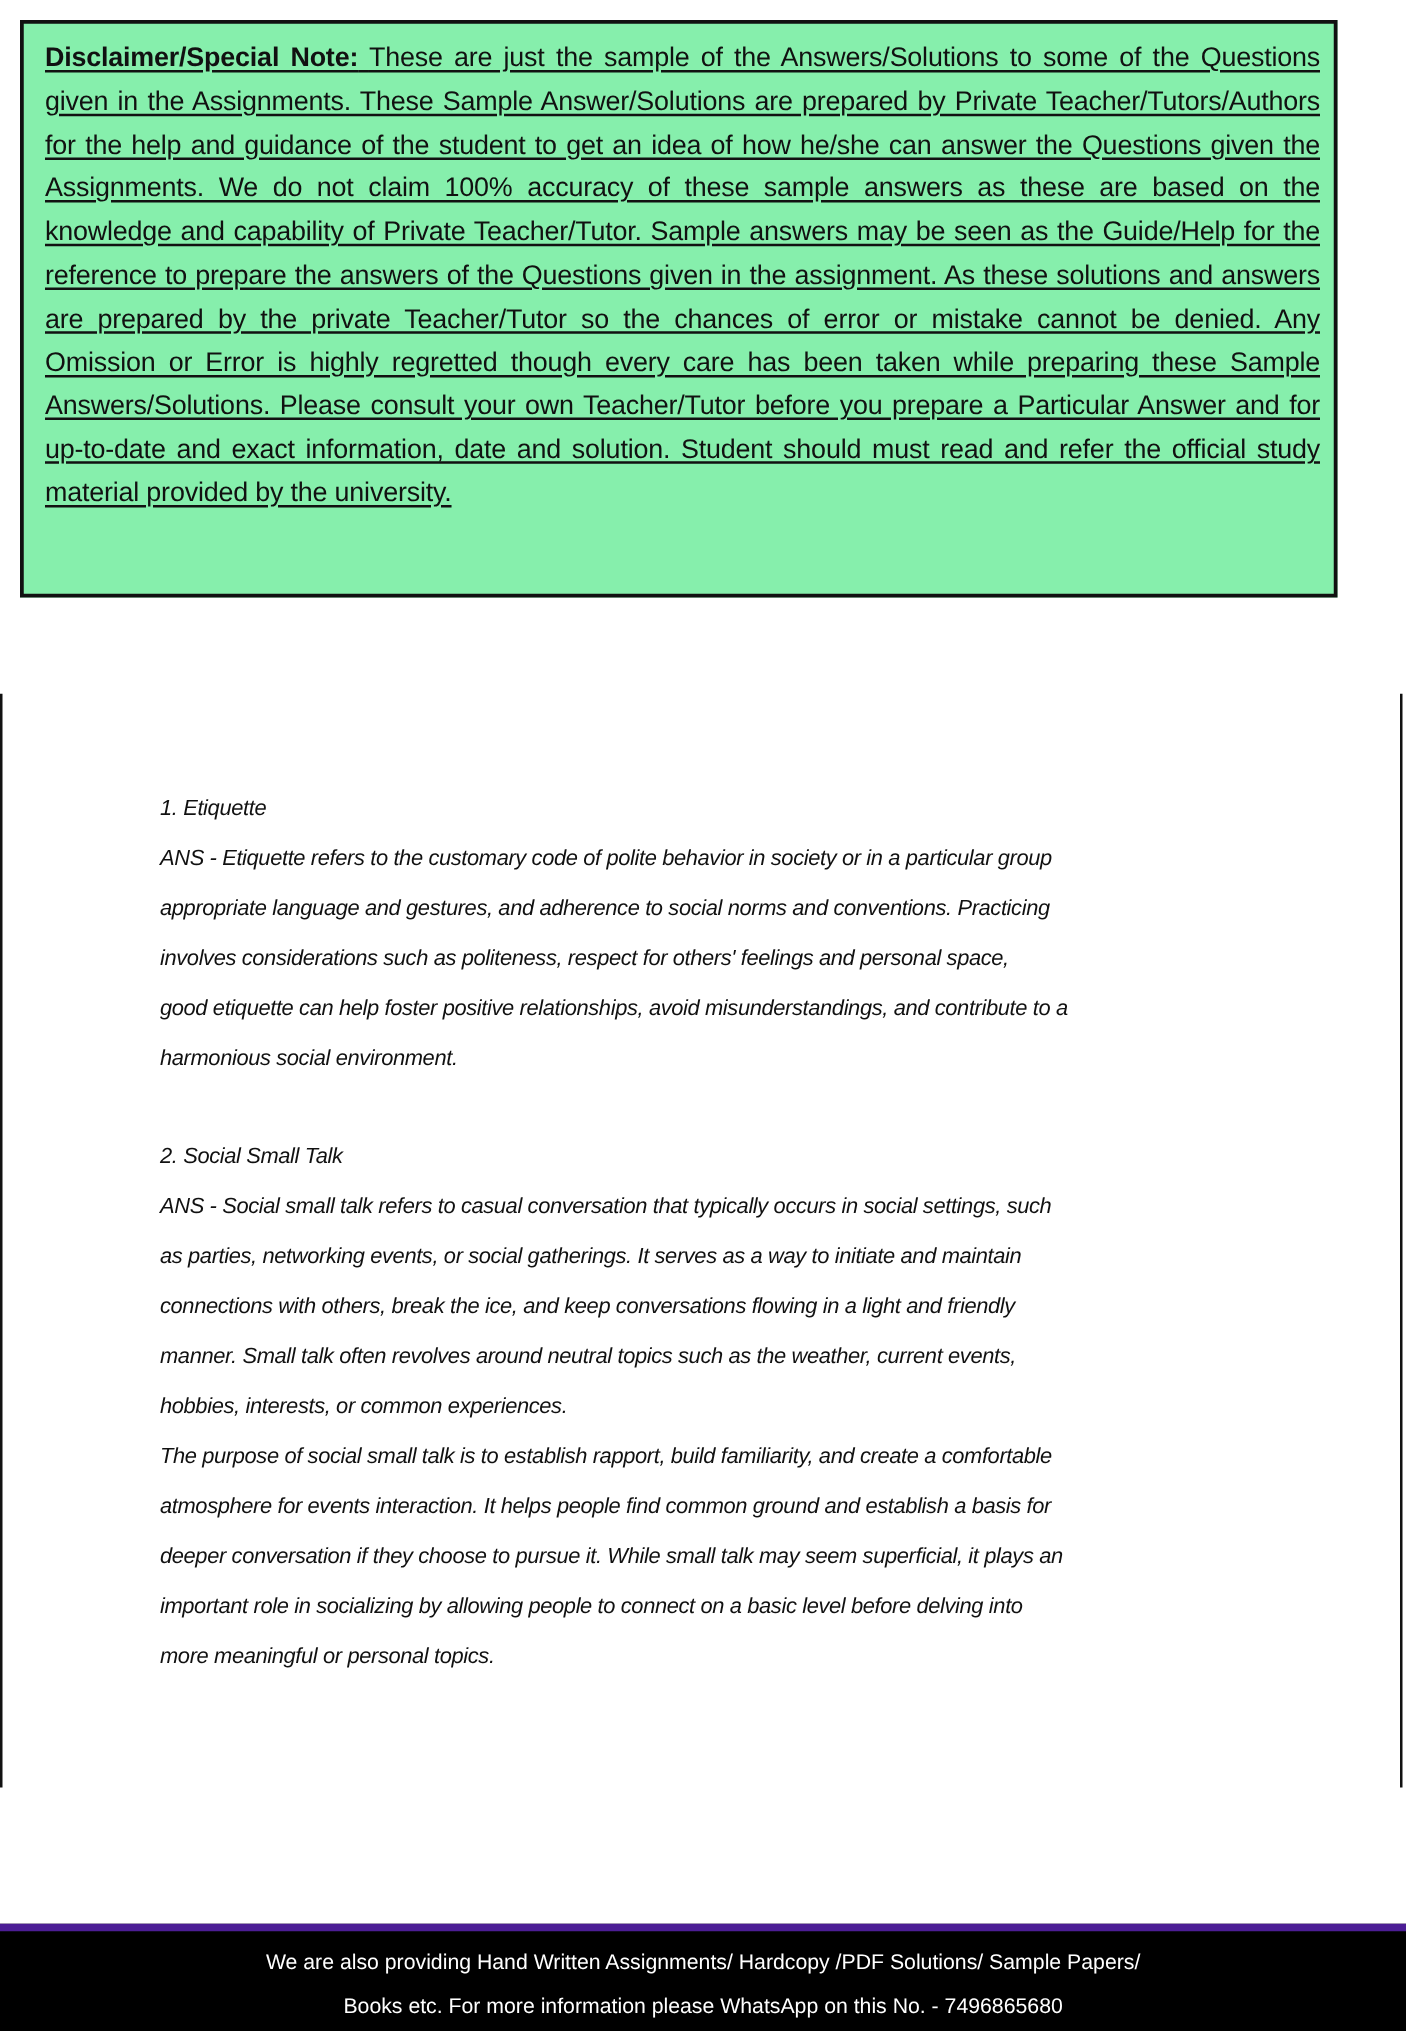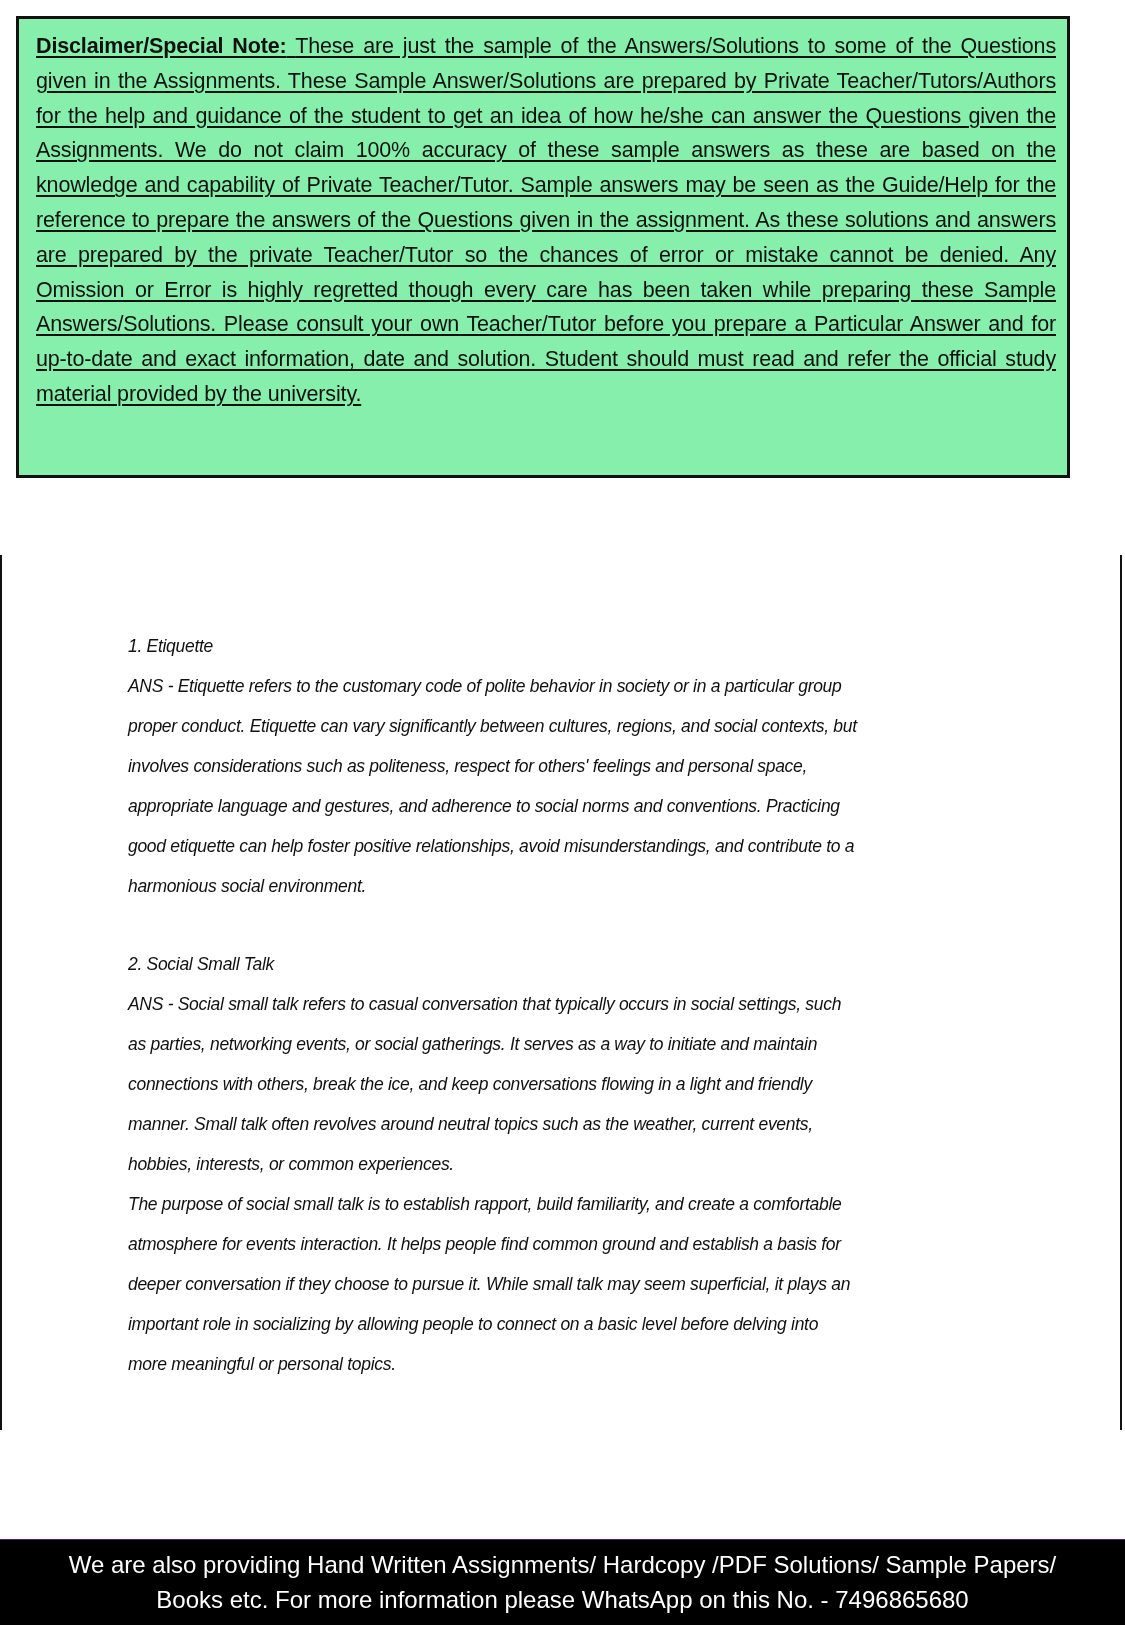--- a/index.html
+++ b/index.html
@@ -79,46 +79,45 @@
     .answers .spacer {
       height: 38px;
     }
     .footer-band {
       position: absolute;
       left: 0;
       top: 1539px;
       width: 1125px;
       height: 86px;
       background: #000;
-      border-top: 1px solid #4c1d95;
+      border-top: 6px solid #4c1d95;
       color: #fff;
       font-family: "Liberation Sans", sans-serif;
-      font-size: 24px;
+      font-size: 17px;
       line-height: 35px;
       text-align: center;
       padding-top: 7px;
       box-sizing: border-box;
     }
   </style>
 </head>
 <body>
 
 <div class="disclaimer-box">
   <div class="disclaimer-text"><b>Disclaimer/Special Note:</b> <span>These are just the sample of the Answers/Solutions to some of the Questions given in the Assignments. These Sample Answer/Solutions are prepared by Private Teacher/Tutors/Authors for the help and guidance of the student to get an idea of how he/she can answer the Questions given the Assignments. We do not claim 100% accuracy of these sample answers as these are based on the knowledge and capability of Private Teacher/Tutor. Sample answers may be seen as the Guide/Help for the reference to prepare the answers of the Questions given in the assignment. As these solutions and answers are prepared by the private Teacher/Tutor so the chances of error or mistake cannot be denied. Any Omission or Error is highly regretted though every care has been taken while preparing these Sample Answers/Solutions. Please consult your own Teacher/Tutor before you prepare a Particular Answer and for up-to-date and exact information, date and solution. Student should must read and refer the official study material provided by the university.</span></div>
 </div>
 
 <div class="page-frame"></div>
 
 <div class="answers">
   <div>
     <div class="heading">1. Etiquette</div>
     <div class="line">ANS - Etiquette refers to the customary code of polite behavior in society or in a particular group</div>
-    <div class="line">proper conduct. Etiquette can vary significantly between cultures, regions, and social contexts, but</div>
+    <div class="line">appropriate language and gestures, and adherence to social norms and conventions. Practicing</div>
     <div class="line">involves considerations such as politeness, respect for others' feelings and personal space,</div>
-    <div class="line">appropriate language and gestures, and adherence to social norms and conventions. Practicing</div>
     <div class="line">good etiquette can help foster positive relationships, avoid misunderstandings, and contribute to a</div>
     <div class="line">harmonious social environment.</div>
   </div>
   <div class="spacer"></div>
   <div>
     <div class="heading">2. Social Small Talk</div>
     <div class="line">ANS - Social small talk refers to casual conversation that typically occurs in social settings, such</div>
     <div class="line">as parties, networking events, or social gatherings. It serves as a way to initiate and maintain</div>
     <div class="line">connections with others, break the ice, and keep conversations flowing in a light and friendly</div>
     <div class="line">manner. Small talk often revolves around neutral topics such as the weather, current events,</div>

